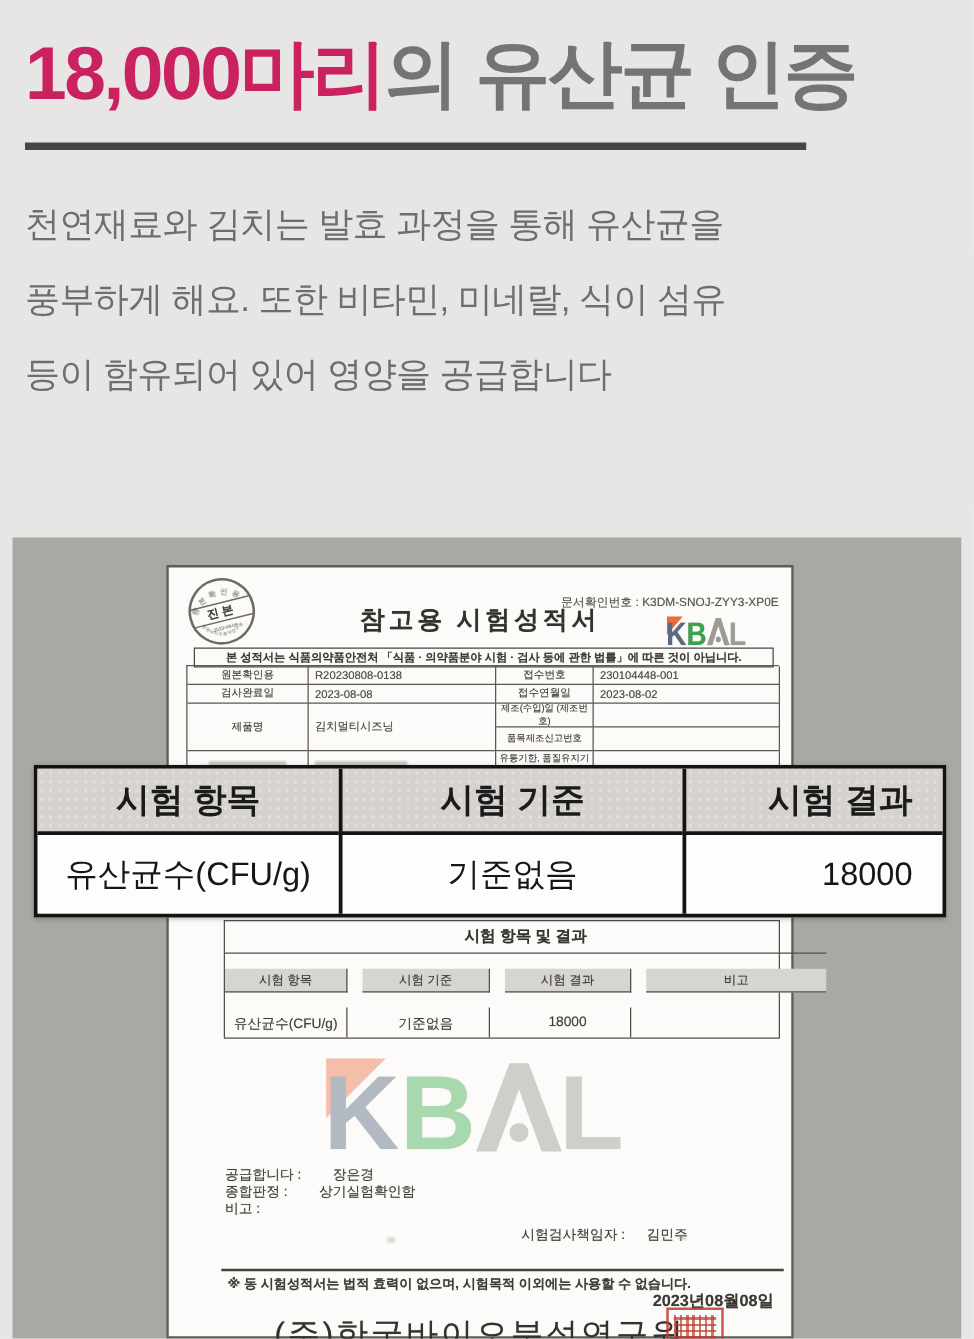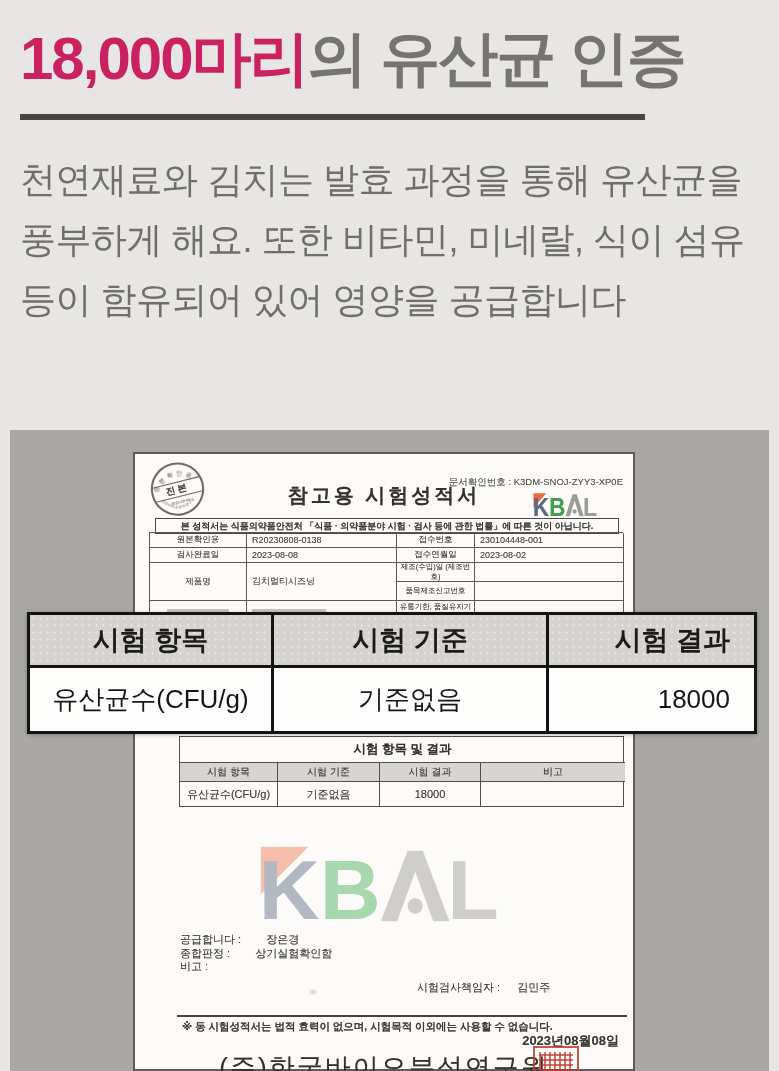--- a/index.html
+++ b/index.html
@@ -5,21 +5,21 @@
   html,body{margin:0;padding:0;}
   body{font-family:"Liberation Sans","DejaVu Sans",sans-serif;}
   .page{position:relative;width:779px;height:1071px;background:#e7e6e4;overflow:hidden;}
 
   
   .headline{position:absolute;left:20px;top:24px;width:740px;font-size:60px;line-height:1.15;
     font-weight:800;letter-spacing:-2px;white-space:nowrap;}
   .headline .hl{color:#ca2160;}
   .headline .rest{color:#757472;}
   .rule{position:absolute;left:20px;top:114px;width:625px;height:6px;background:#474645;}
-  .desc{position:absolute;left:20px;top:150px;width:745px;font-size:36px;line-height:60px;
+  .desc{position:absolute;left:20px;top:150px;width:745px;font-size:28px;line-height:60px;
     color:#6f6e6c;font-weight:500;letter-spacing:-0.5px;}
 
   
   .panel{position:absolute;left:10px;top:430px;width:759px;height:641px;background:#a9a8a5;}
   .doc{position:absolute;left:133px;top:452px;width:502px;height:619px;background:#fcfbf9;
     border:2px solid #5f5c55;box-sizing:border-box;color:#3e3c37;
     text-shadow:0 0 .6px rgba(80,78,70,.5);}
   .docnum{position:absolute;right:10px;top:22px;font-size:9.5px;color:#595751;}
   .dtitle{position:absolute;left:0;right:0;top:28px;text-align:center;font-size:20px;
     letter-spacing:3px;font-weight:600;color:#34322e;}
@@ -38,21 +38,21 @@
     align-items:center;justify-content:center;overflow:hidden;}
   .info .val{justify-content:flex-start;padding-left:5px;font-size:9px;color:#4b4944;}
   .info .lab{color:#403e39;text-align:center;}
   .info .span2{grid-row:span 2;}
   .info .tiny{font-size:7.5px;}
   .smudge{height:6px;background:#8f8d88;opacity:.5;border-radius:1px;filter:blur(.7px);}
 
   
   .results{position:absolute;left:44px;top:282px;width:445px;display:grid;
     grid-template-columns:98px 102px 101px 144px;grid-template-rows:26px 19px 24px;
-    border:1px solid #514f49;box-sizing:border-box;}
+    border:1px solid #514f49;box-sizing:border-box;gap:12px;}
   .results>div{display:flex;align-items:center;justify-content:center;}
   .results .sect{grid-column:1 / span 4;font-size:12.5px;font-weight:700;color:#34322e;
     border-bottom:1px solid #514f49;}
   .results .rh{background:#d7d5d0;font-size:10px;color:#3c3a35;border-bottom:1px solid #514f49;
     border-right:1px solid #514f49;}
   .results .rc{font-size:11px;color:#403e39;border-right:1px solid #514f49;}
   .results .last{border-right:none;}
 
   
   .watermark{position:absolute;left:124px;top:389px;opacity:.5;}

